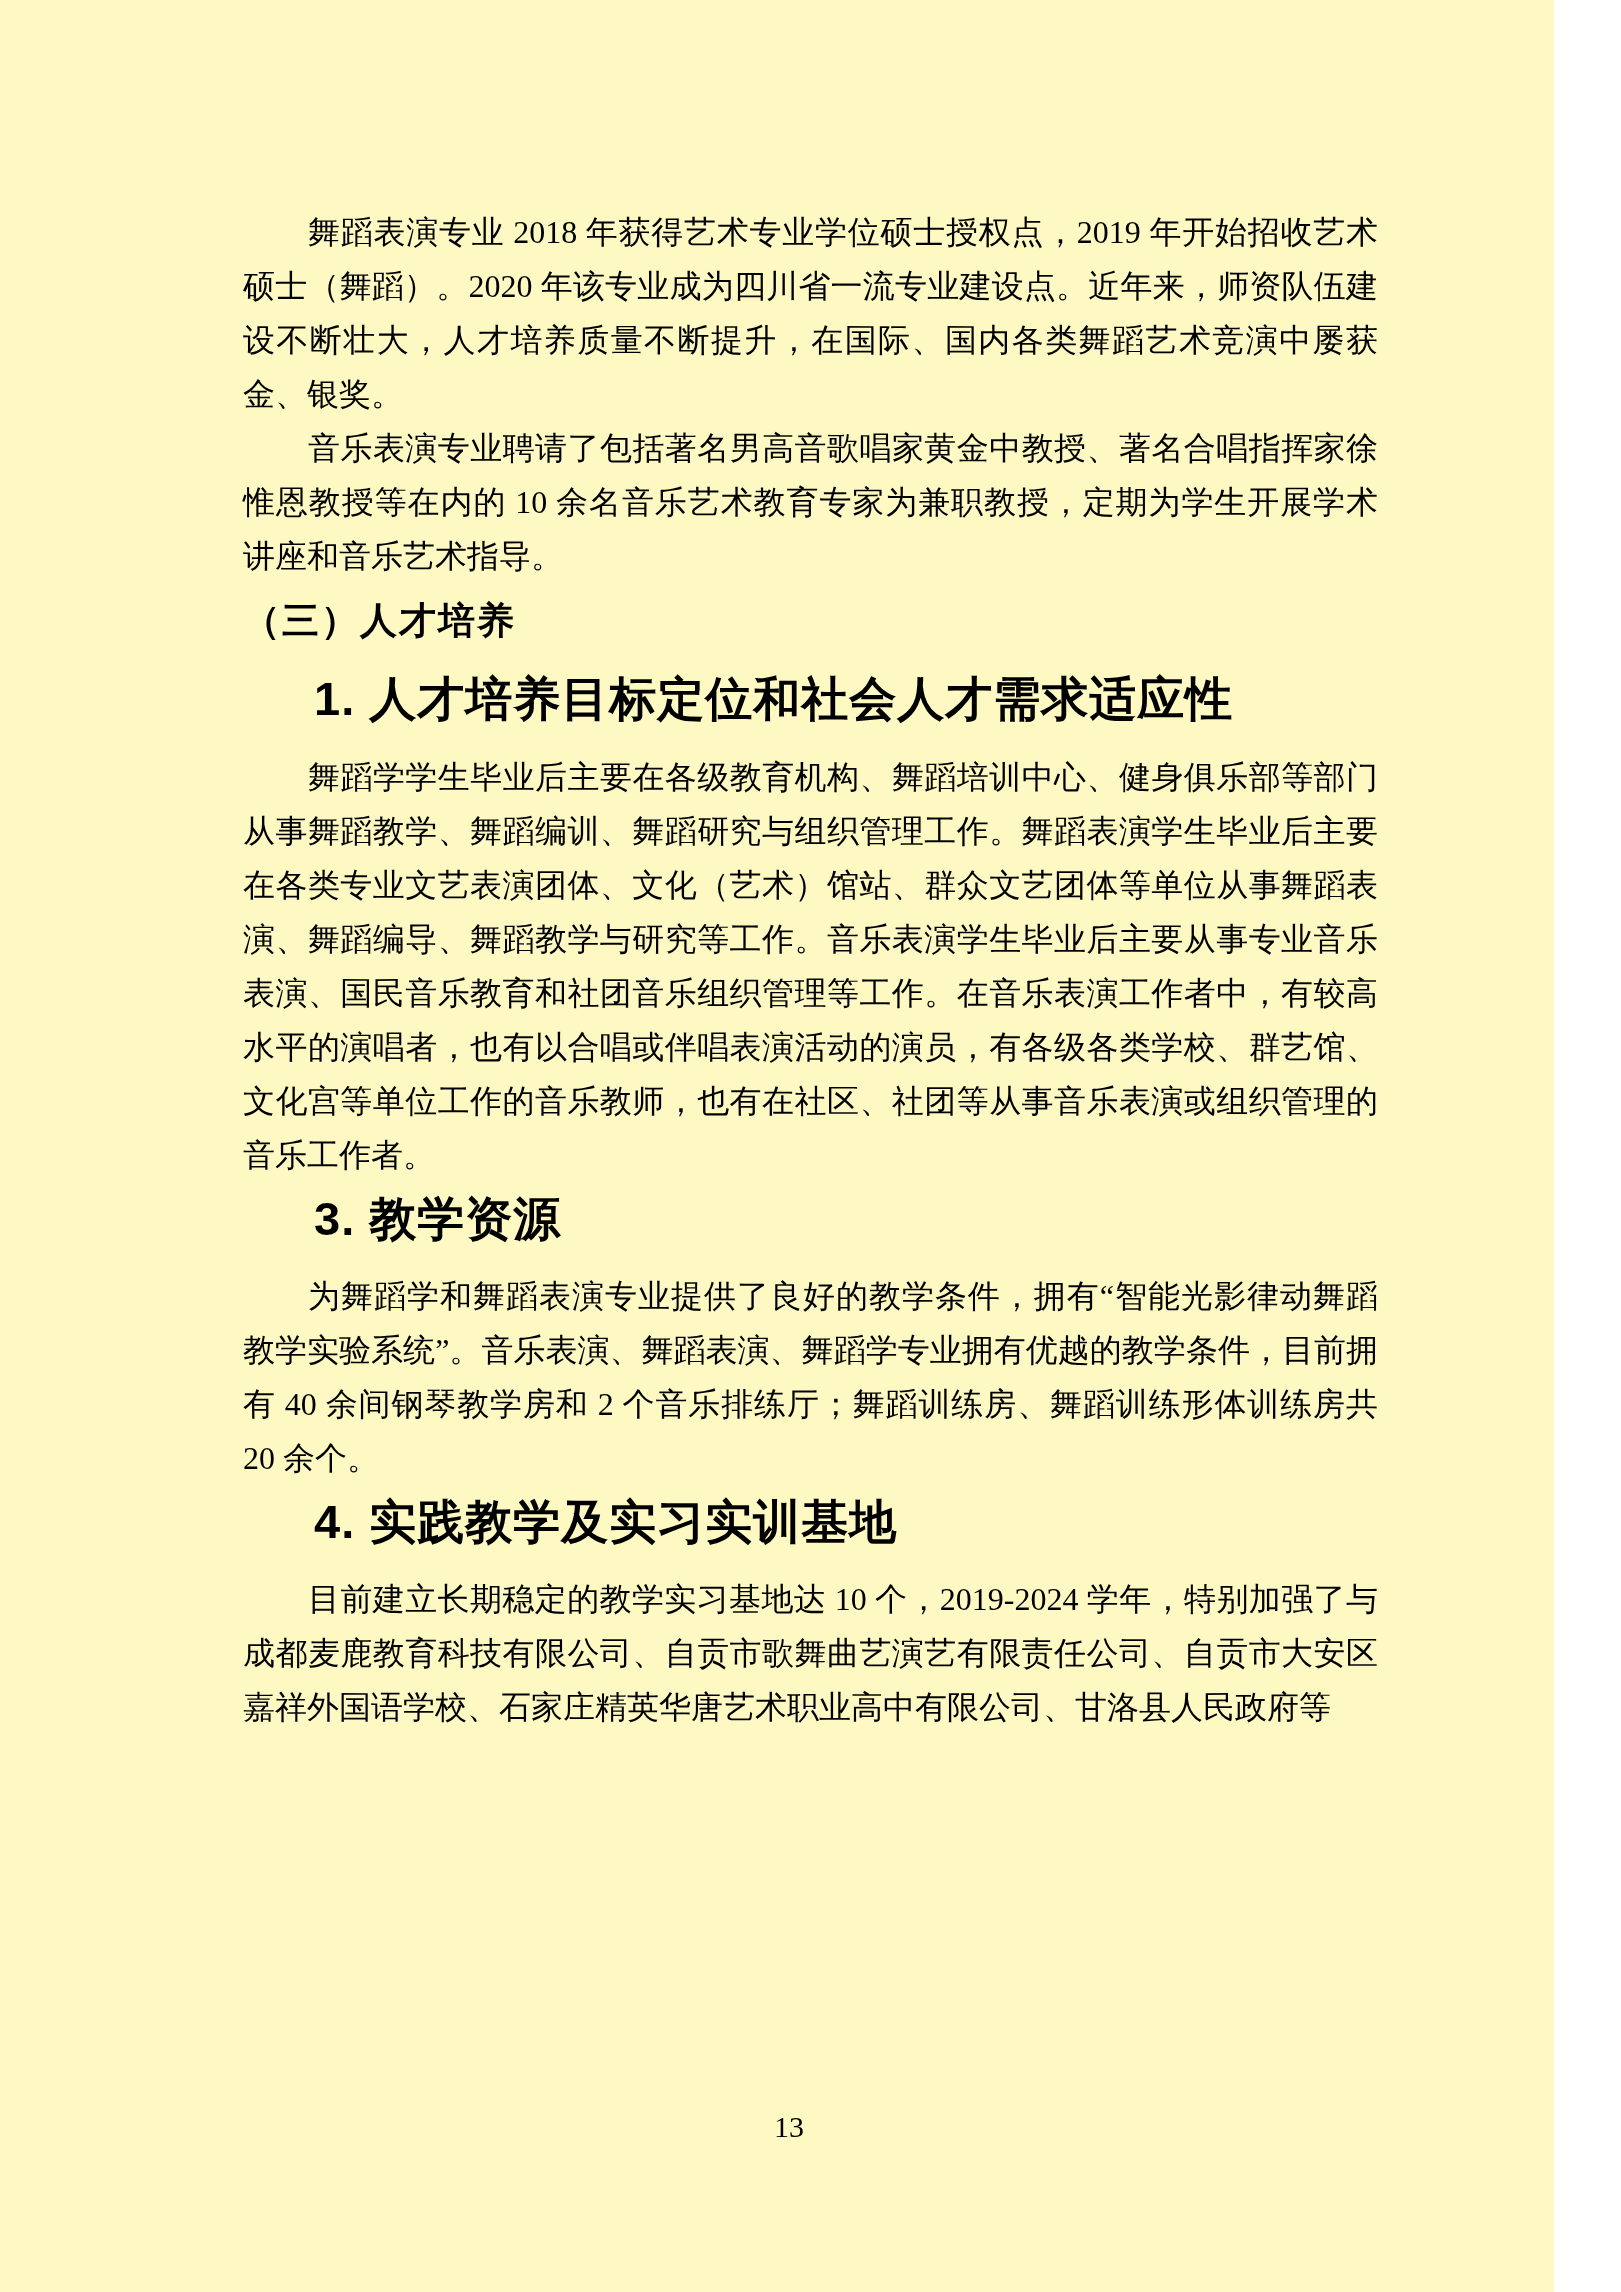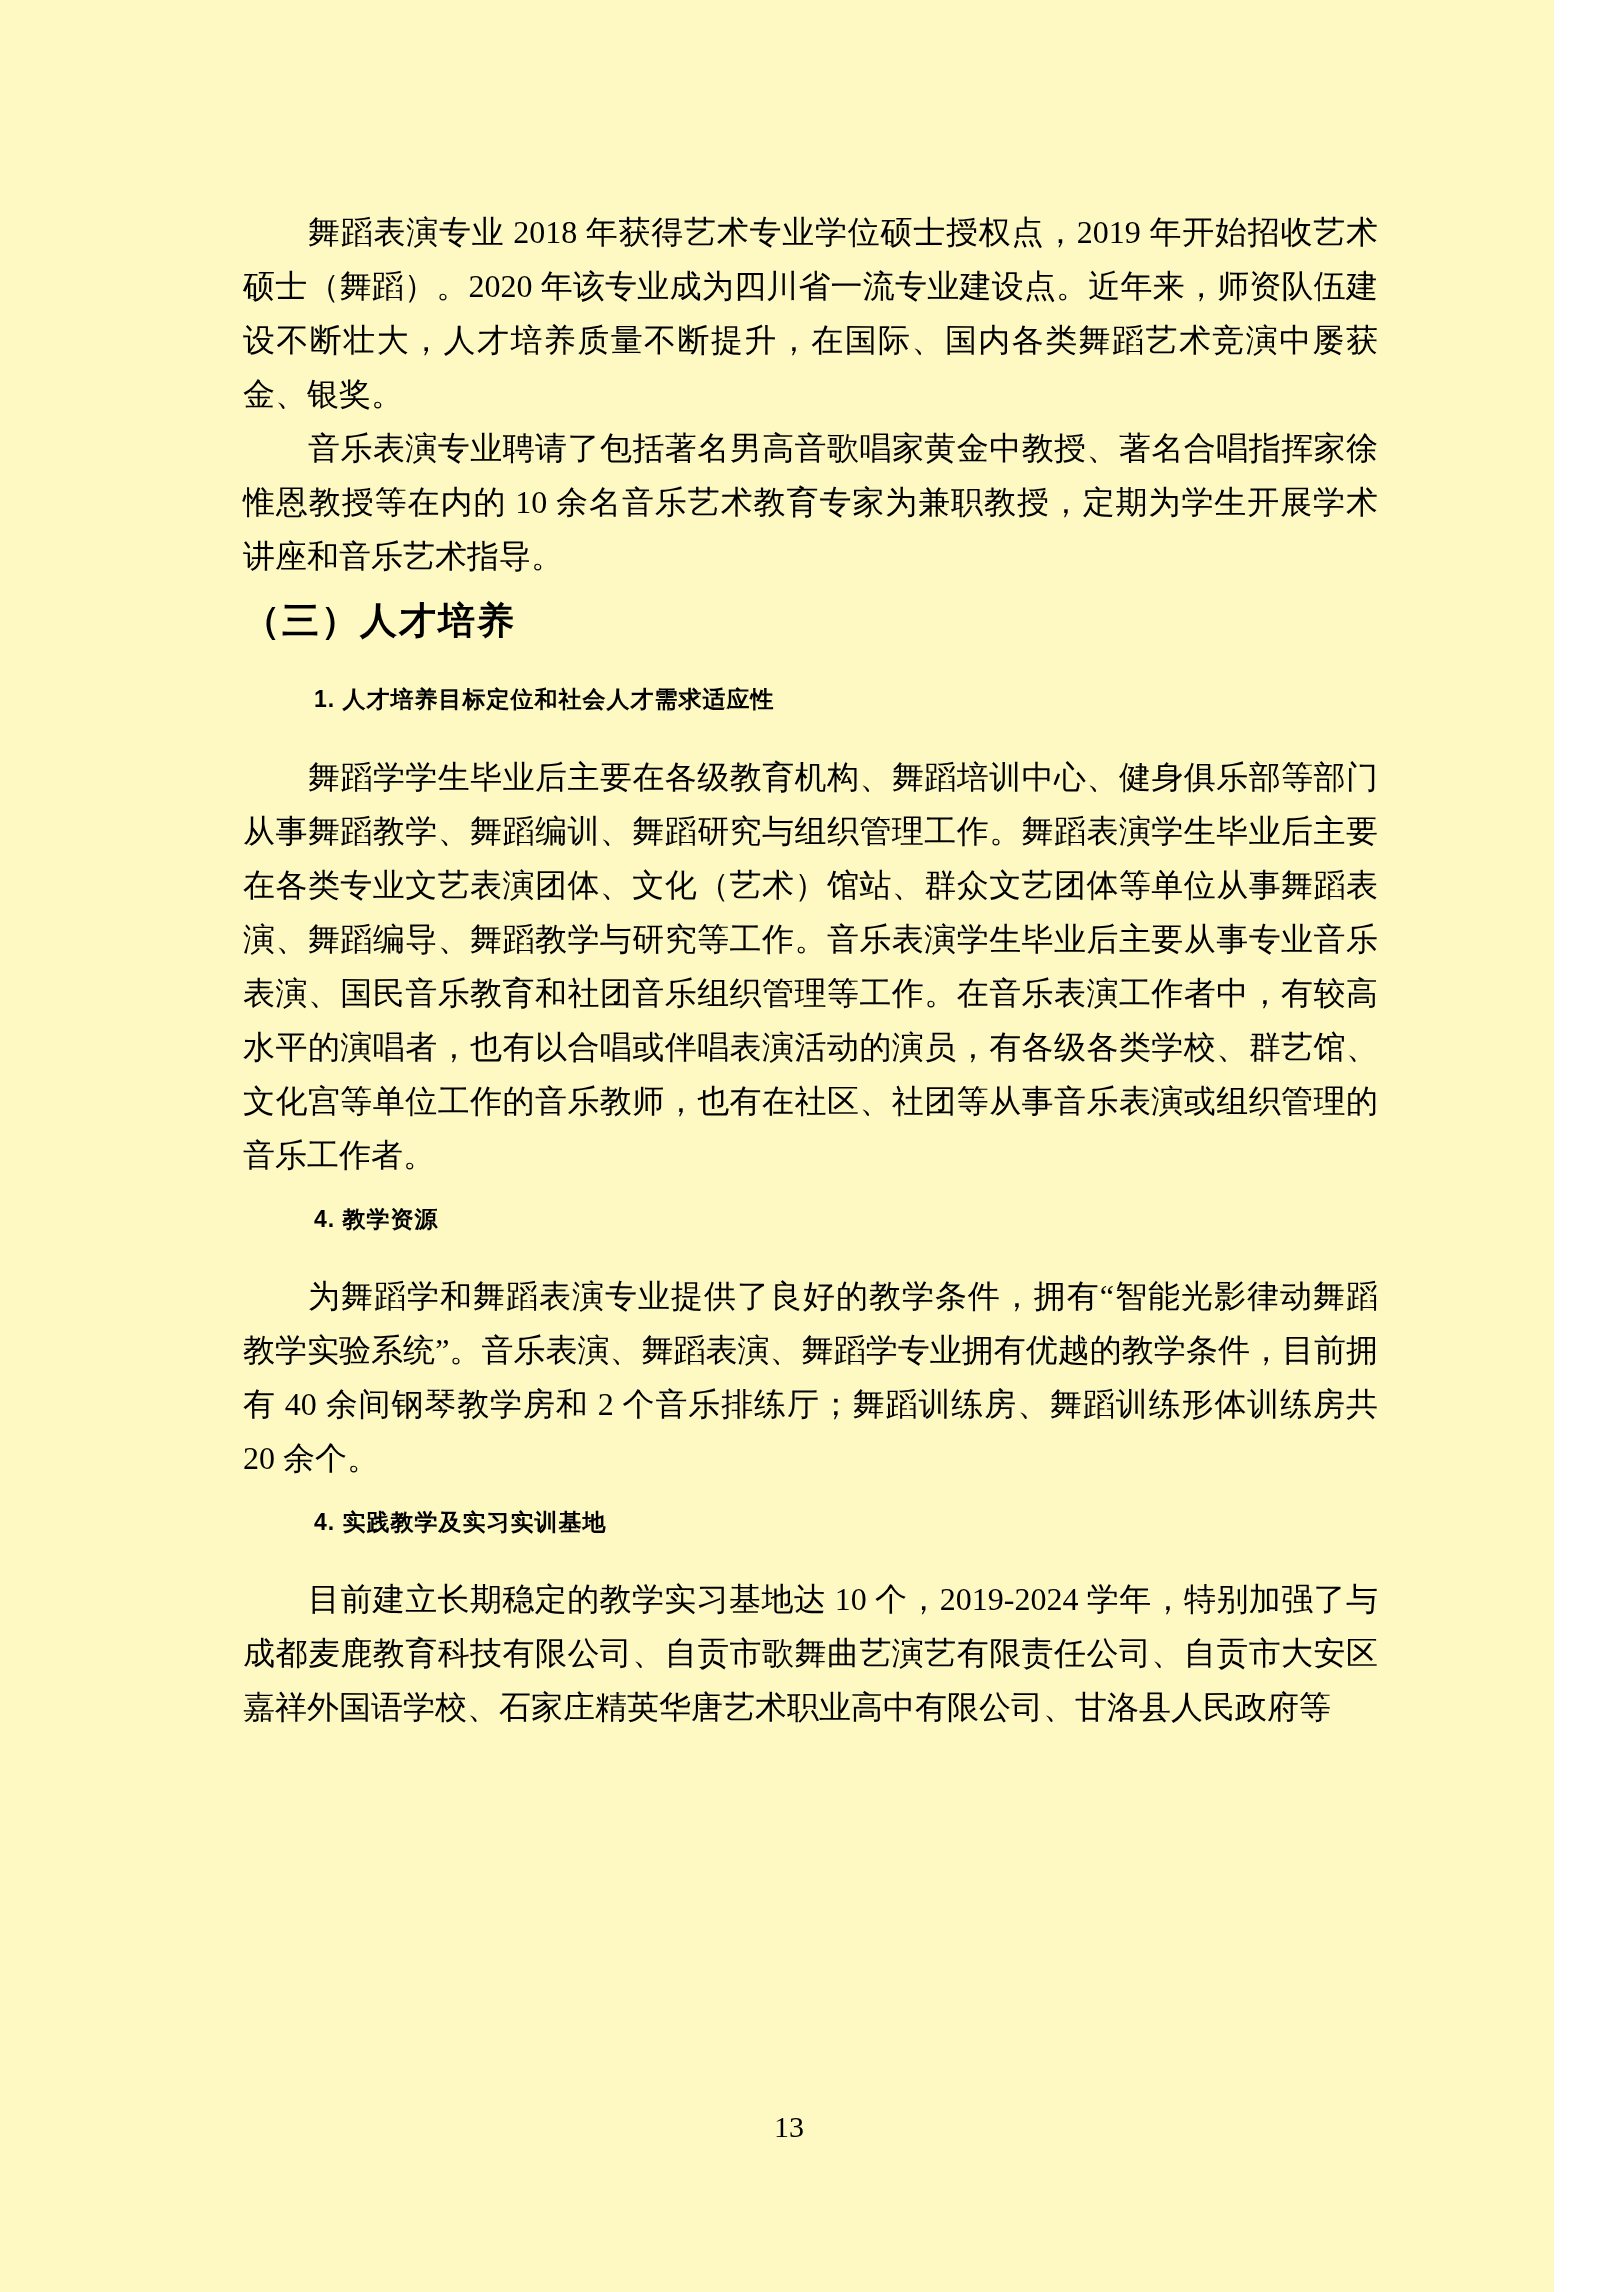--- a/index.html
+++ b/index.html
@@ -36,21 +36,21 @@
     font-weight: bold;
     font-size: 37px;
     line-height: 59px;
     color: #000000;
     letter-spacing: 2px;
   }
   .sub-heading {
     margin: 9.8px 0 23.5px 71px;
     font-family: "Liberation Sans", "DejaVu Sans", sans-serif;
     font-weight: bold;
-    font-size: 23px;
+    font-size: 47px;
     line-height: 54px;
     color: #000000;
     letter-spacing: 1px;
   }
   .page-number {
     position: absolute;
     top: 2109px;
     left: 12px;
     width: 100%;
     text-align: center;
@@ -71,21 +71,21 @@
     <p class="body-para">音乐表演专业聘请了包括著名男高音歌唱家黄金中教授、著名合唱指挥家徐惟恩教授等在内的 10 余名音乐艺术教育专家为兼职教授，定期为学生开展学术讲座和音乐艺术指导。</p>
 
     <h2 class="section-heading">（三）人才培养</h2>
 
     <h3 class="sub-heading">1. 人才培养目标定位和社会人才需求适应性</h3>
 
     <p class="body-para">舞蹈学学生毕业后主要在各级教育机构、舞蹈培训中心、健身俱乐部等部门从事舞蹈教学、舞蹈编训、舞蹈研究与组织管理工作。舞蹈表演学生毕业后主要在各类专业文艺表演团体、文化（艺术）馆站、群众文艺团体等单位从事舞蹈表演、舞蹈编导、舞蹈教学与研究等工作。音乐表演学生毕业后主要从事专业音乐表演、国民音乐教育和社团音乐组织管理等工作。在音乐表演工作者中，有较高水平的演唱者，也有以合唱或伴唱表演活动的演员，有各级各类学校、群艺馆、文化宫等单位工作的音乐教师，也有在社区、社团等从事音乐表演或组织管理的音乐工作者。</p>
 
 
 
-    <h3 class="sub-heading">4. 教学资源</h3>
+    <h3 class="sub-heading">3. 教学资源</h3>
 
     <p class="body-para">为舞蹈学和舞蹈表演专业提供了良好的教学条件，拥有“智能光影律动舞蹈教学实验系统”。音乐表演、舞蹈表演、舞蹈学专业拥有优越的教学条件，目前拥有 40 余间钢琴教学房和 2 个音乐排练厅；舞蹈训练房、舞蹈训练形体训练房共 20 余个。</p>
 
     <h3 class="sub-heading">4. 实践教学及实习实训基地</h3>
 
     <p class="body-para">目前建立长期稳定的教学实习基地达 10 个，2019-2024 学年，特别加强了与成都麦鹿教育科技有限公司、自贡市歌舞曲艺演艺有限责任公司、自贡市大安区嘉祥外国语学校、石家庄精英华唐艺术职业高中有限公司、甘洛县人民政府等</p>
 
   </div>
 
   <div class="page-number">13</div>

